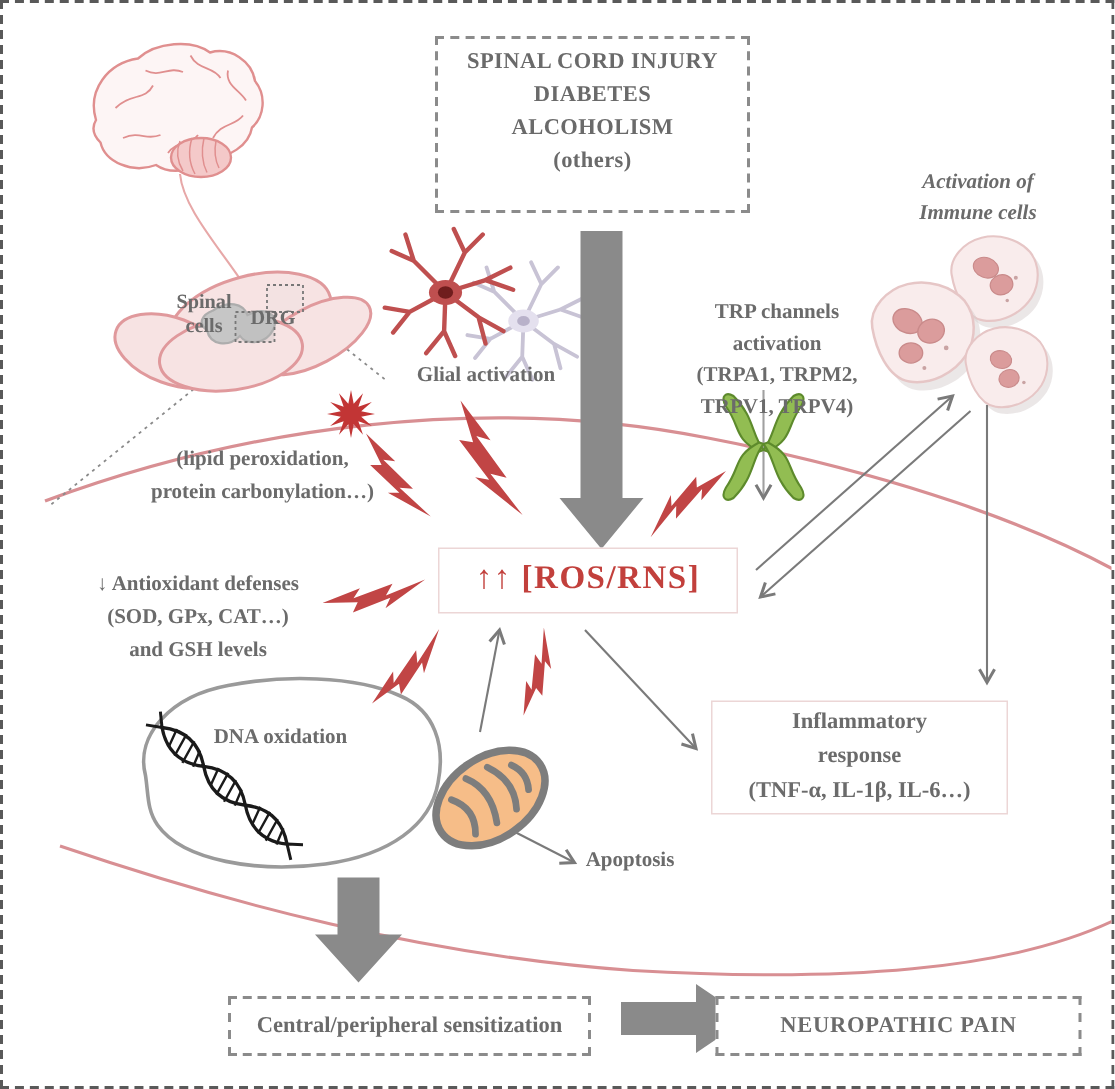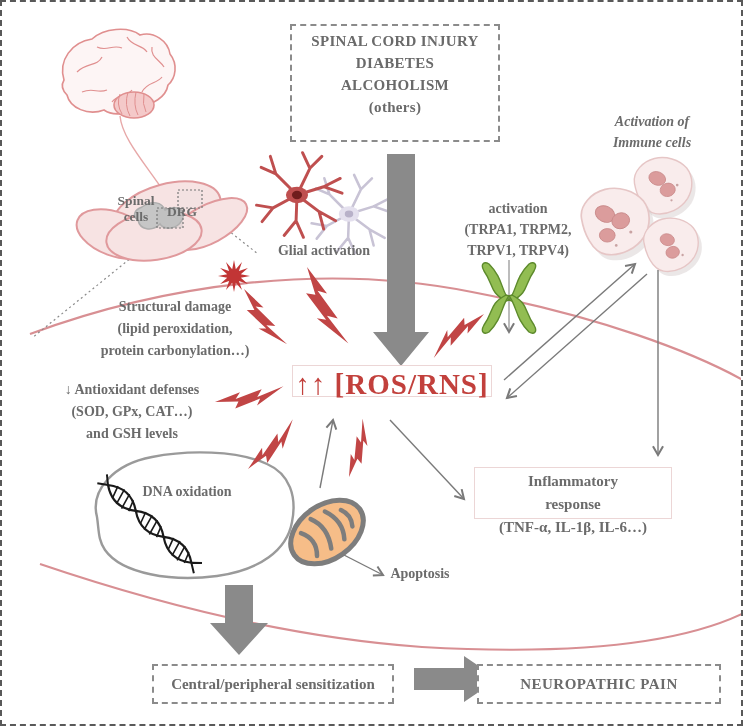--- a/index.html
+++ b/index.html
@@ -5,22 +5,22 @@
   html,body{margin:0;padding:0;background:#fff;}
   .figure{
     position:relative;width:743px;height:726px;background:#fff;
     box-sizing:border-box;border:2px dashed #595959;overflow:hidden;
     font-family:"Liberation Serif","DejaVu Serif",serif;font-weight:bold;color:#6b6b6b;
   }
   .layer{position:absolute;left:0;top:0;}
   .box{position:absolute;text-align:center;box-sizing:border-box;background:transparent;}
   .dashedbox{border:2px dashed #8b8b8b;}
   .causes{left:288px;top:22px;width:210px;height:118px;font-size:15px;line-height:22px;padding-top:4px;letter-spacing:.3px;color:#6a6a6a;}
-  .rosbox{left:290px;top:363px;width:200px;height:32px;border:1.5px solid #ecd6d6;background:#fff;color:#c2403c;font-size:29px;line-height:37px;letter-spacing:1px;}
-  .inflambox{left:472px;top:465px;width:198px;height:52px;border:1.5px solid #ecd6d6;background:#fff;font-size:15px;line-height:23px;padding-top:2px;}
+  .rosbox{left:290px;top:363px;width:200px;height:44px;border:1.5px solid #ecd6d6;background:#fff;color:#c2403c;font-size:22px;line-height:37px;letter-spacing:1px;}
+  .inflambox{left:472px;top:465px;width:198px;height:76px;border:1.5px solid #ecd6d6;background:#fff;font-size:15px;line-height:23px;padding-top:2px;}
   .sensbox{left:150px;top:662px;width:242px;height:40px;font-size:15px;line-height:36px;background:#fff;}
   .painbox{left:475px;top:662px;width:244px;height:40px;font-size:15px;line-height:36px;letter-spacing:.5px;background:#fff;}
   .label{position:absolute;text-align:center;font-size:14px;line-height:21px;}
   .label span,.box span{display:block;}
   .lbl-immune{left:594px;top:109px;width:112px;font-style:italic;}
   .lbl-trp{left:437px;top:196px;width:158px;}
   .lbl-glial{left:262px;top:238px;width:120px;}
   .lbl-structural{left:78px;top:294px;width:190px;line-height:22px;}
   .lbl-antiox{left:40px;top:377px;width:180px;line-height:22px;}
   .lbl-dna{left:130px;top:479px;width:110px;}
@@ -189,36 +189,36 @@
     <span>ALCOHOLISM</span>
     <span>(others)</span>
   </div>
 
   <div class="label lbl-spinal">Spinal cells</div>
   <div class="label lbl-drg">DRG</div>
 
   <div class="label lbl-glial">Glial activation</div>
 
   <div class="label lbl-trp">
+    <span>TRP channels</span>
     <span>activation</span>
     <span>(TRPA1, TRPM2,</span>
     <span>TRPV1, TRPV4)</span>
   </div>
 
   <div class="label lbl-immune">
     <span>Activation of</span>
     <span>Immune cells</span>
   </div>
 
   <div class="box rosbox">
     <span>↑↑ [ROS/RNS]</span>
   </div>
 
   <div class="label lbl-structural">
-    <span>Structural damage</span>
     <span>(lipid peroxidation,</span>
     <span>protein carbonylation…)</span>
   </div>
 
   <div class="label lbl-dna">DNA oxidation</div>
 
   <div class="label lbl-antiox">
     <span>↓ Antioxidant defenses</span>
     <span>(SOD, GPx, CAT…)</span>
     <span>and GSH levels</span>

